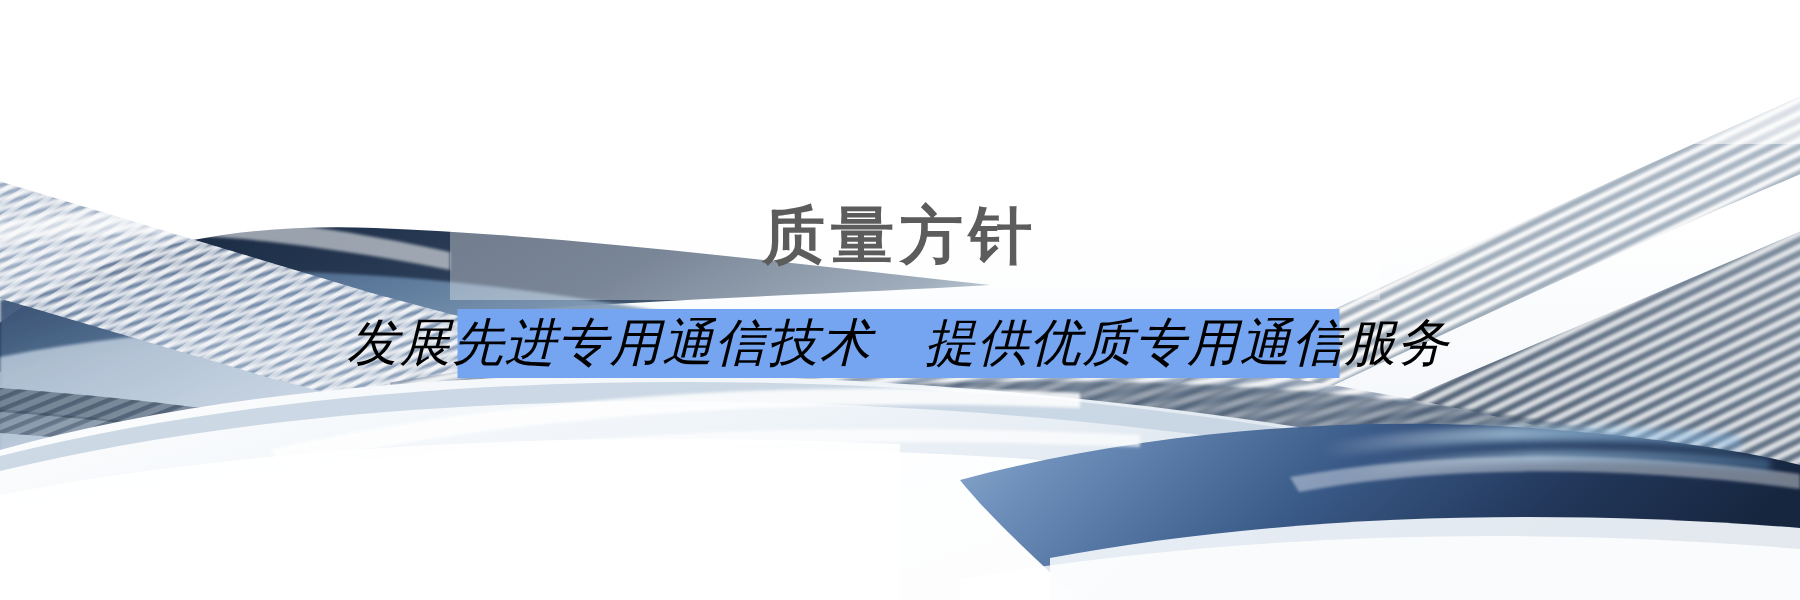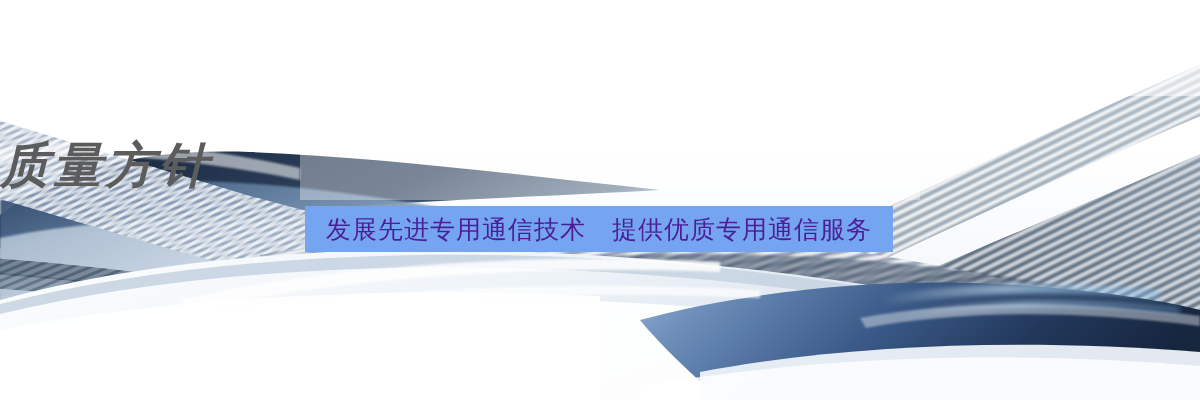--- a/index.html
+++ b/index.html
@@ -24,45 +24,46 @@
   .content-layer {
     position: absolute;
     inset: 0;
     z-index: 10;
   }
   #page-title {
     position: absolute;
     left: 0;
     right: 0;
     top: 108px;
-    font-size: 49px;
+    text-align: center;
+    font-size: 42px;
     font-weight: bold;
     letter-spacing: 4px;
     color: #5c5c5c;
     line-height: 1;
     white-space: nowrap;
-    font-style: italic;
   }
   #slogan-bar {
     position: absolute;
     left: 305px;
     top: 206px;
     width: 588px;
     height: 46px;
     background: #75a5f0;
     display: flex;
     align-items: center;
     justify-content: center;
   }
   #slogan-text {
-    color: #4c1d95;
-    font-size: 25px;
+    color: #000000;
+    font-size: 34px;
     letter-spacing: 1px;
     white-space: pre;
     line-height: 1;
+    font-style: italic;
   }
 </style>
 </head>
 <body>
 
 <div id="banner">
 
   <svg id="artwork" viewBox="0 0 1200 400" preserveAspectRatio="none">
     <defs>
 

